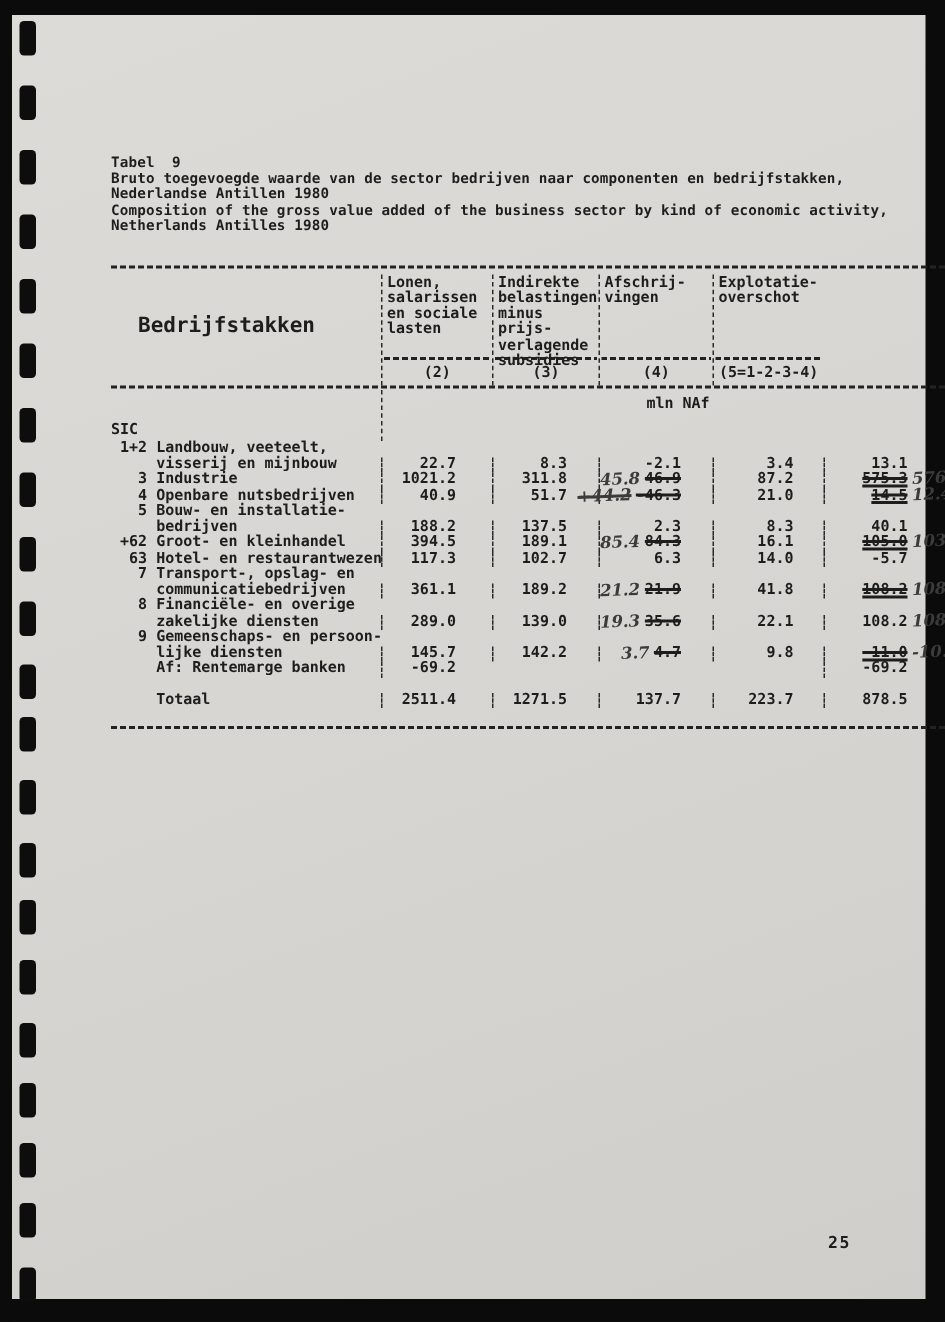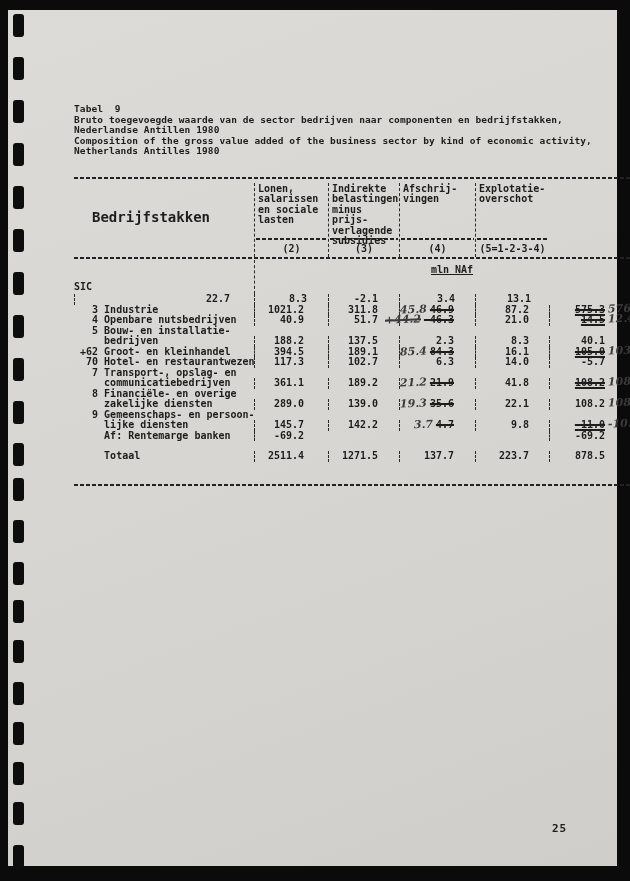--- a/index.html
+++ b/index.html
@@ -36,21 +36,21 @@
 
   .header-band{position:absolute;left:0;top:79px;width:548px;height:74px;}
   .hcol{padding-top:1px;}
   .hlines{font-size:10px;line-height:10.4px;white-space:pre-line;padding-left:3px;height:53px;overflow:visible;}
   .hsep{margin:1px 1px 0 1px;}
   .hnum{font-size:10px;text-align:center;padding-top:3px;}
   .hlabel{font-size:14px;padding:26px 0 0 18px;}
 
   .unit-band{position:absolute;left:0;top:156px;width:548px;height:34px;}
   .unit-pipe{position:absolute;left:180px;top:0;height:34px;border-left:1px dashed #2a2a2a;}
-  .unit-label{position:absolute;left:325px;top:4px;width:106px;text-align:center;font-size:10px;text-decoration:underline;}
+  .unit-label{position:absolute;left:325px;top:4px;width:106px;text-align:center;font-size:10px;}
   .sic{position:absolute;left:0;top:21px;font-size:10px;}
 
   .body-band{position:absolute;left:0;top:190px;width:548px;}
   .row{align-items:end;}
   .cell{font-size:10px;line-height:10.5px;}
   .label{white-space:pre;}
   .num{display:flex;justify-content:flex-end;align-items:flex-end;gap:3px;overflow:visible;}
   .c1{padding-right:24px;}
   .c2{padding-right:21px;}
   .c3{padding-right:21px;}
@@ -148,20 +148,22 @@
 
     <div class="unit-band">
       <div class="unit-pipe"></div>
       <div class="unit-label">mln NAf</div>
       <div class="sic">SIC</div>
     </div>
 
     <div class="body-band">
       <div>
   <div class="grid row">
+    <div class="cell label"> 1+2 Landbouw, veeteelt,
+     visserij en mijnbouw</div>
     <div class="cell num bl c1">
               <span class="val">22.7</span>
             </div>
     <div class="cell num bl c2">
               <span class="val">8.3</span>
             </div>
     <div class="cell num bl c3">
 
       <span class="val">-2.1</span>
     </div>
@@ -266,21 +268,21 @@
             </div>
     <div class="cell bl c5">
       <span class="typed">
                 <span class="struck struck-u">105.0</span>
               </span>
       <span class="hw">103.9</span>
     </div>
   </div>
 
   <div class="grid row">
-    <div class="cell label">  70 Hotel- en restaurantwezen</div>
+    <div class="cell label">  63 Hotel- en restaurantwezen</div>
     <div class="cell num bl c1">
               <span class="val">117.3</span>
             </div>
     <div class="cell num bl c2">
               <span class="val">102.7</span>
             </div>
     <div class="cell num bl c3">
 
       <span class="val">6.3</span>
     </div>

